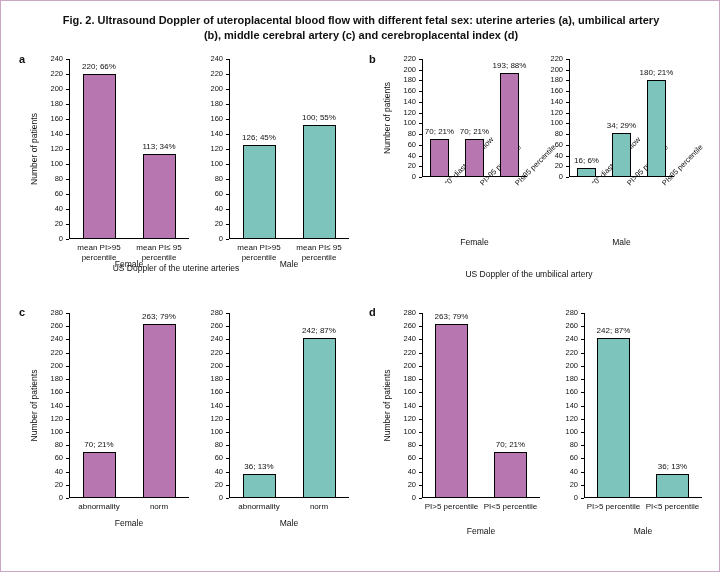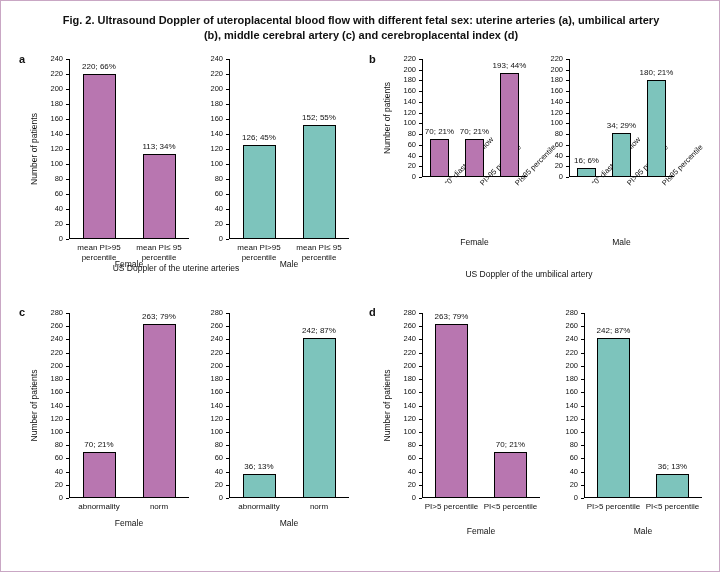--- a/index.html
+++ b/index.html
@@ -169,21 +169,21 @@
       <div class="tick-label" style="left: 0px; top: 25px; width: 32px;">200</div>
       <div class="tick-mark" style="left: 35px; top: 30px;"></div>
       <div class="tick-label" style="left: 0px; top: 10px; width: 32px;">220</div>
       <div class="tick-mark" style="left: 35px; top: 15px;"></div>
       <div class="tick-label" style="left: 0px; top: -5px; width: 32px;">240</div>
       <div class="tick-mark" style="left: 35px; top: 0px;"></div>
       <div class="bar" style="left: 51.5px; top: 85.5px; height: 94.5px; width: 33px; background: rgb(125, 196, 188);"></div>
       <div class="bar-label" style="left: 34px; top: 73.5px; width: 68px;">126; 45%</div>
       <div class="cat-label" style="left: 32px; top: 184px; width: 72px;">mean PI&gt;95 percentile</div>
       <div class="bar" style="left: 111.5px; top: 66px; height: 114px; width: 33px; background: rgb(125, 196, 188);"></div>
-      <div class="bar-label" style="left: 94px; top: 54px; width: 68px;">152; 55%</div>
+      <div class="bar-label" style="left: 94px; top: 54px; width: 68px;">100; 55%</div>
       <div class="cat-label" style="left: 92px; top: 184px; width: 72px;">mean PI≤ 95 percentile</div>
       <div class="group-label" style="left: 38px; top: 200px; width: 120px;">Male</div>
     </div>
   <div class="caption" id="cap-a" style="left: 30px; top: 262px; width: 290px;">US Doppler of the uterine arteries</div>
 
   <div class="panel-letter" style="left:368px;top:52px;">b</div>
   <div class="chart" id="chart-b-female" style="left: 383px; top: 58px; width: 139px; height: 188px;">
       <div class="plot" style="left: 38px; top: 0px; width: 105px; height: 118px;"></div>
       <div class="tick-label" style="left: 0px; top: 113px; width: 32px;">0</div>
       <div class="tick-mark" style="left: 35px; top: 118px;"></div>
@@ -210,21 +210,21 @@
       <div class="tick-label" style="left: 0px; top: -5px; width: 32px;">220</div>
       <div class="tick-mark" style="left: 35px; top: 0px;"></div>
       <div class="axis-title vertical" style="left: -2px; top: 118px; width: 118px;">Number of patients</div>
       <div class="bar" style="left: 45.875px; top: 80.4545px; height: 37.5455px; width: 19.25px; background: rgb(184, 118, 176);"></div>
       <div class="bar-label" style="left: 21.5px; top: 68.4545px; width: 68px;">70; 21%</div>
       <div class="cat-label rot" style="left: 58.5px; top: 122px;">“0” diast. blood flow</div>
       <div class="bar" style="left: 80.875px; top: 80.4545px; height: 37.5455px; width: 19.25px; background: rgb(184, 118, 176);"></div>
       <div class="bar-label" style="left: 56.5px; top: 68.4545px; width: 68px;">70; 21%</div>
       <div class="cat-label rot" style="left: 93.5px; top: 122px;">PI&gt;95 percentile</div>
       <div class="bar" style="left: 115.875px; top: 14.4818px; height: 103.518px; width: 19.25px; background: rgb(184, 118, 176);"></div>
-      <div class="bar-label" style="left: 91.5px; top: 2.48182px; width: 68px;">193; 44%</div>
+      <div class="bar-label" style="left: 91.5px; top: 2.48182px; width: 68px;">193; 88%</div>
       <div class="cat-label rot" style="left: 128.5px; top: 122px;">PI≤95 percentile</div>
       <div class="group-label" style="left: 38px; top: 178px; width: 105px;">Female</div>
     </div>
   <div class="chart" id="chart-b-male" style="left: 530px; top: 58px; width: 139px; height: 188px;">
       <div class="plot" style="left: 38px; top: 0px; width: 105px; height: 118px;"></div>
       <div class="tick-label" style="left: 0px; top: 113px; width: 32px;">0</div>
       <div class="tick-mark" style="left: 35px; top: 118px;"></div>
       <div class="tick-label" style="left: 0px; top: 102.273px; width: 32px;">20</div>
       <div class="tick-mark" style="left: 35px; top: 107.273px;"></div>
       <div class="tick-label" style="left: 0px; top: 91.5455px; width: 32px;">40</div>

